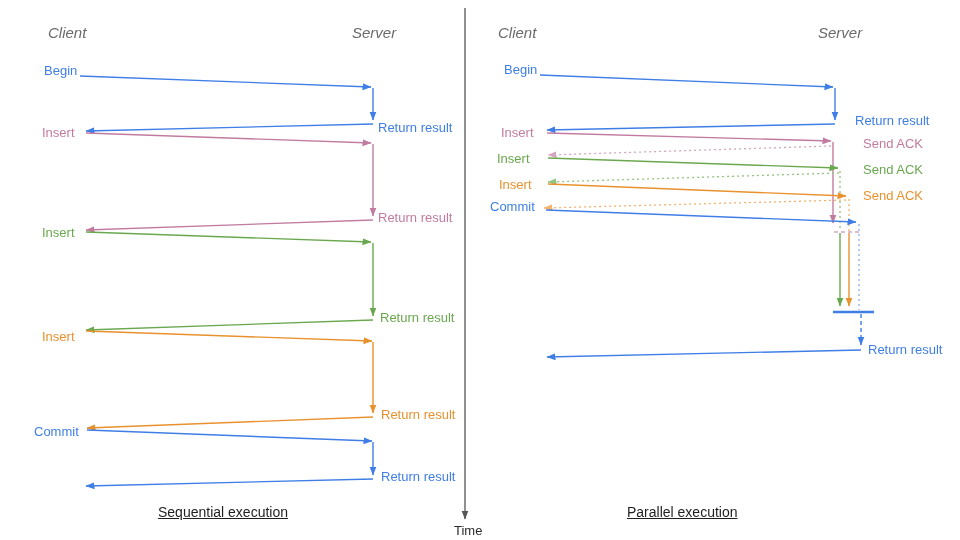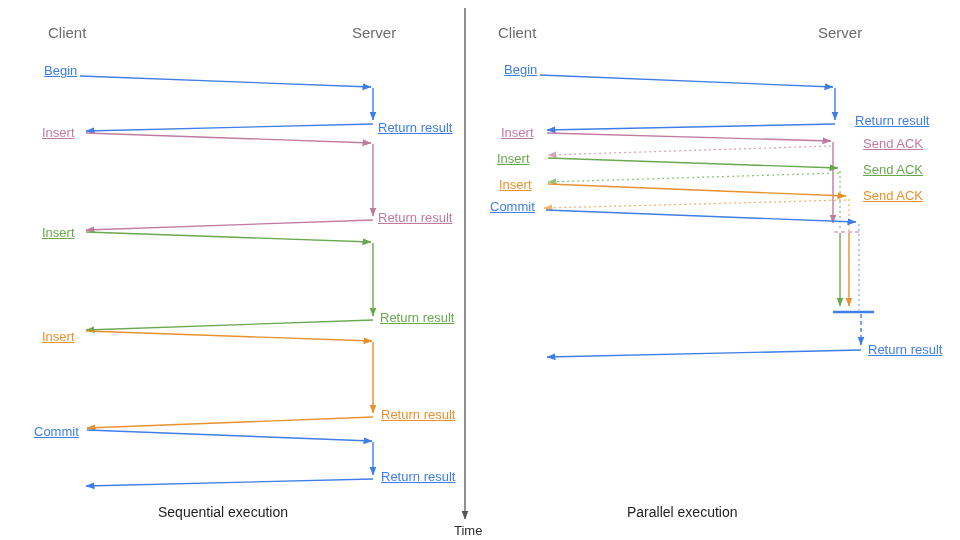--- a/index.html
+++ b/index.html
@@ -1,23 +1,23 @@
 <!DOCTYPE html>
 <html><head>
 <meta charset="utf-8">
 <style>
   html,body{margin:0;padding:0;background:#ffffff;}
   #canvas{
     position:relative;width:960px;height:540px;background:#ffffff;overflow:hidden;
     font-family:"Liberation Sans", sans-serif;
   }
   #diagram-svg{position:absolute;left:0;top:0;width:960px;height:540px;}
-  .lbl{position:absolute;font-size:13px;line-height:14px;white-space:nowrap;text-decoration:underline;}
-  .hdr{position:absolute;font-size:15px;color:#6b6b6b;white-space:nowrap;}
-  .caption{position:absolute;font-size:14px;color:#1f1f1f;white-space:nowrap;}
+  .lbl{position:absolute;font-size:13px;line-height:14px;white-space:nowrap;}
+  .hdr{position:absolute;font-size:15px;font-style:italic;color:#6b6b6b;white-space:nowrap;}
+  .caption{position:absolute;font-size:14px;color:#1f1f1f;white-space:nowrap;text-decoration:underline;}
   .time-lbl{position:absolute;font-size:13px;color:#2b2b2b;white-space:nowrap;}
   .c-blue{color:#3f7ee6;}
   .c-pink{color:#c27ba0;}
   .c-green{color:#6aa84f;}
   .c-orange{color:#e8912d;}
 </style>
 </head>
 <body>
 
 <div id="canvas">

